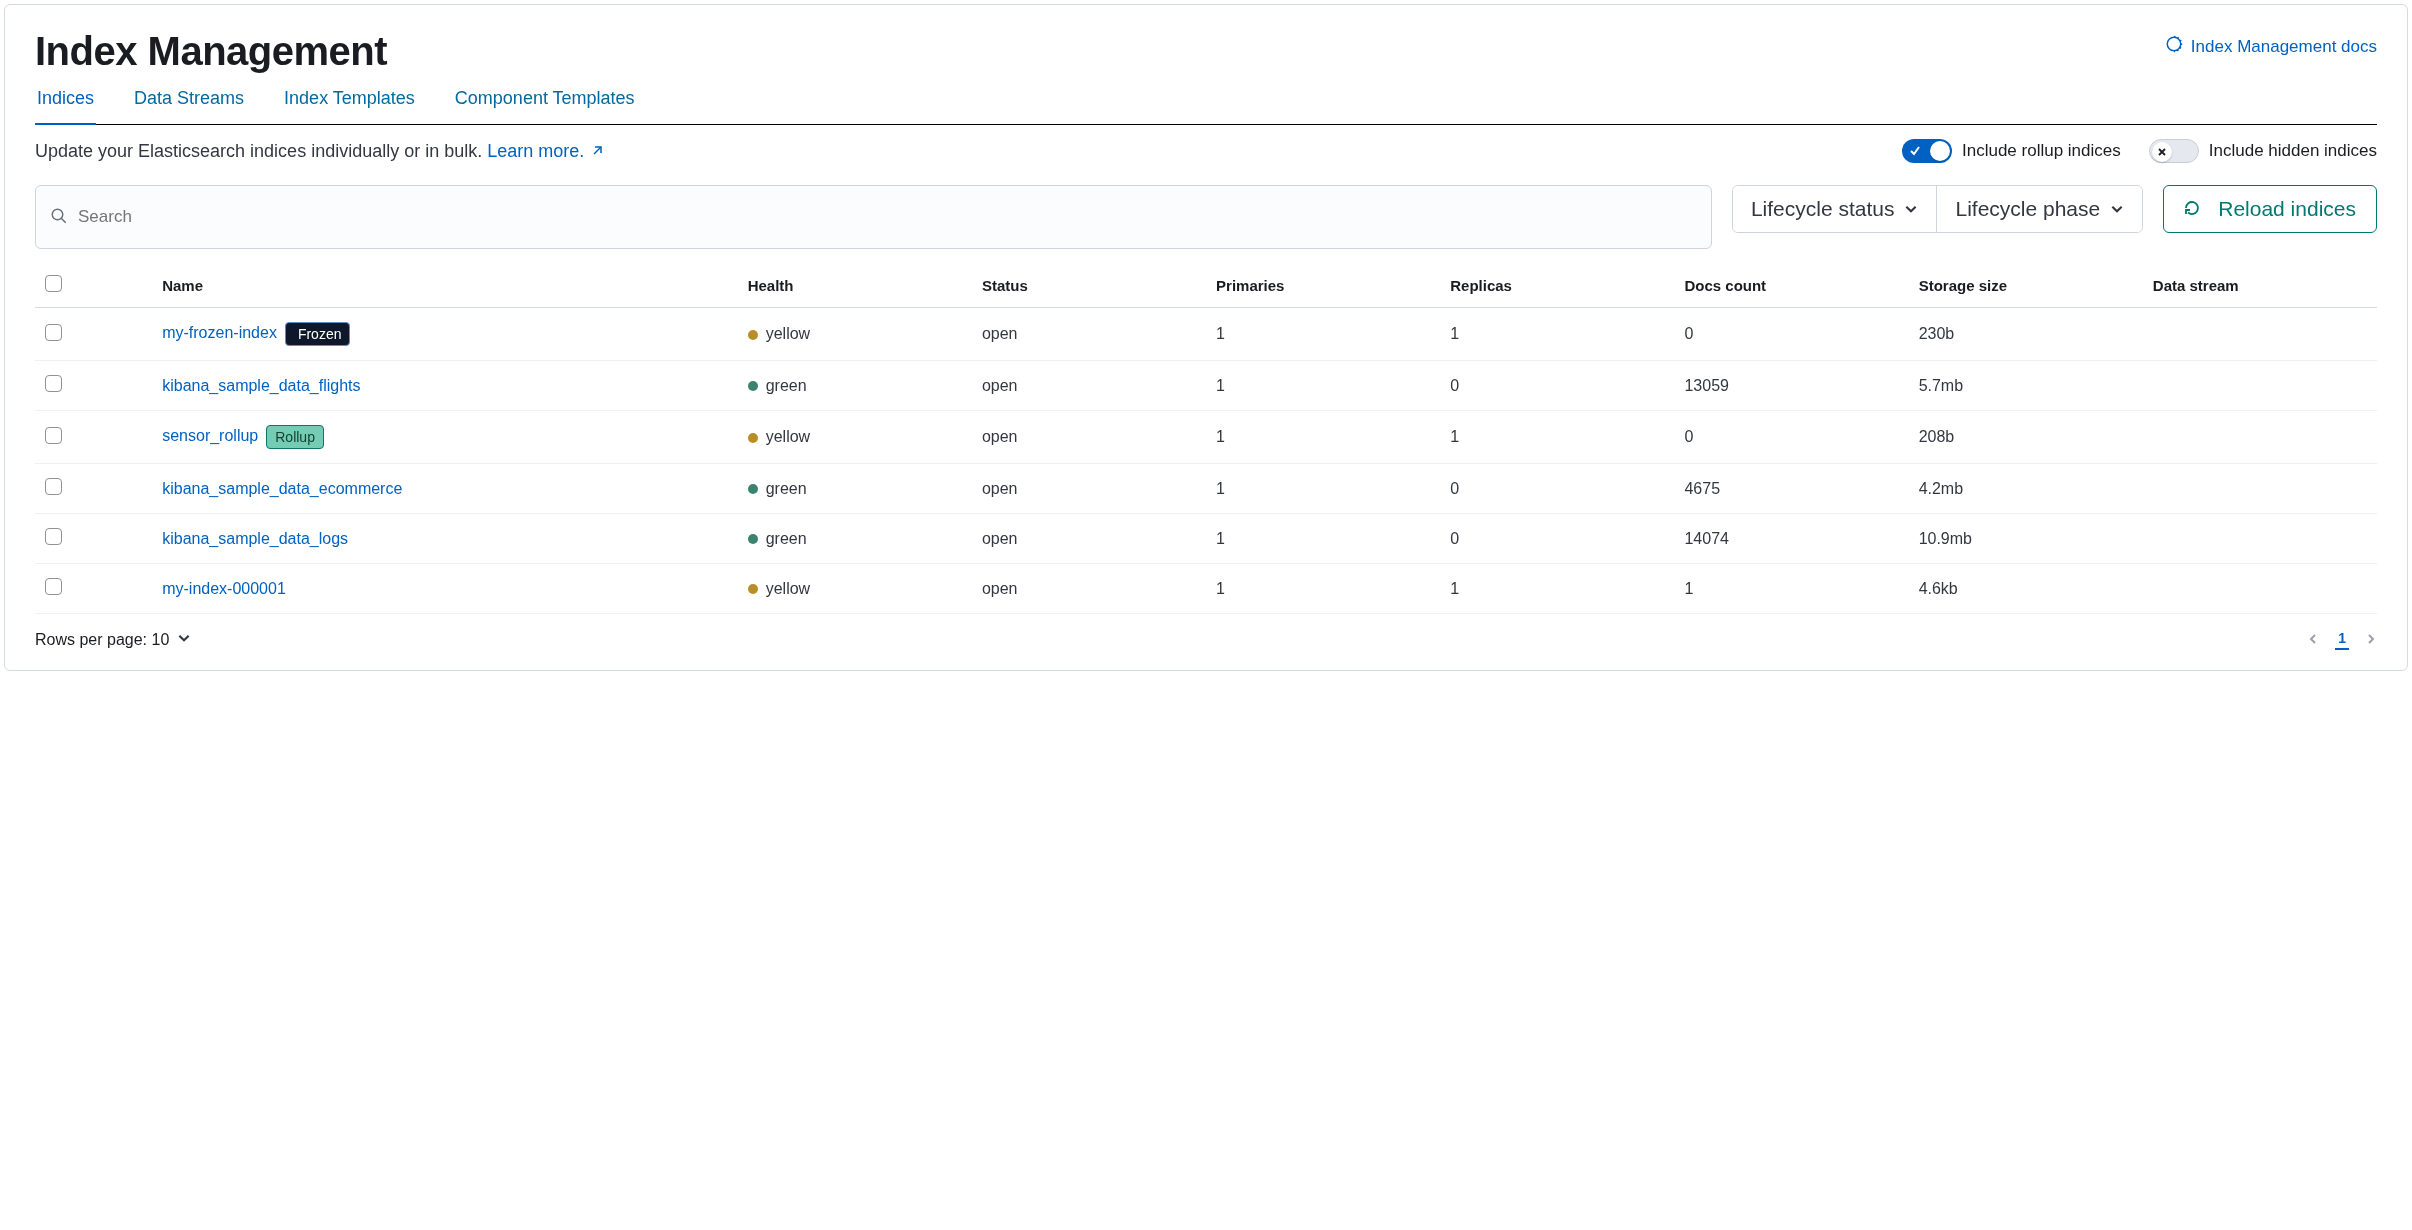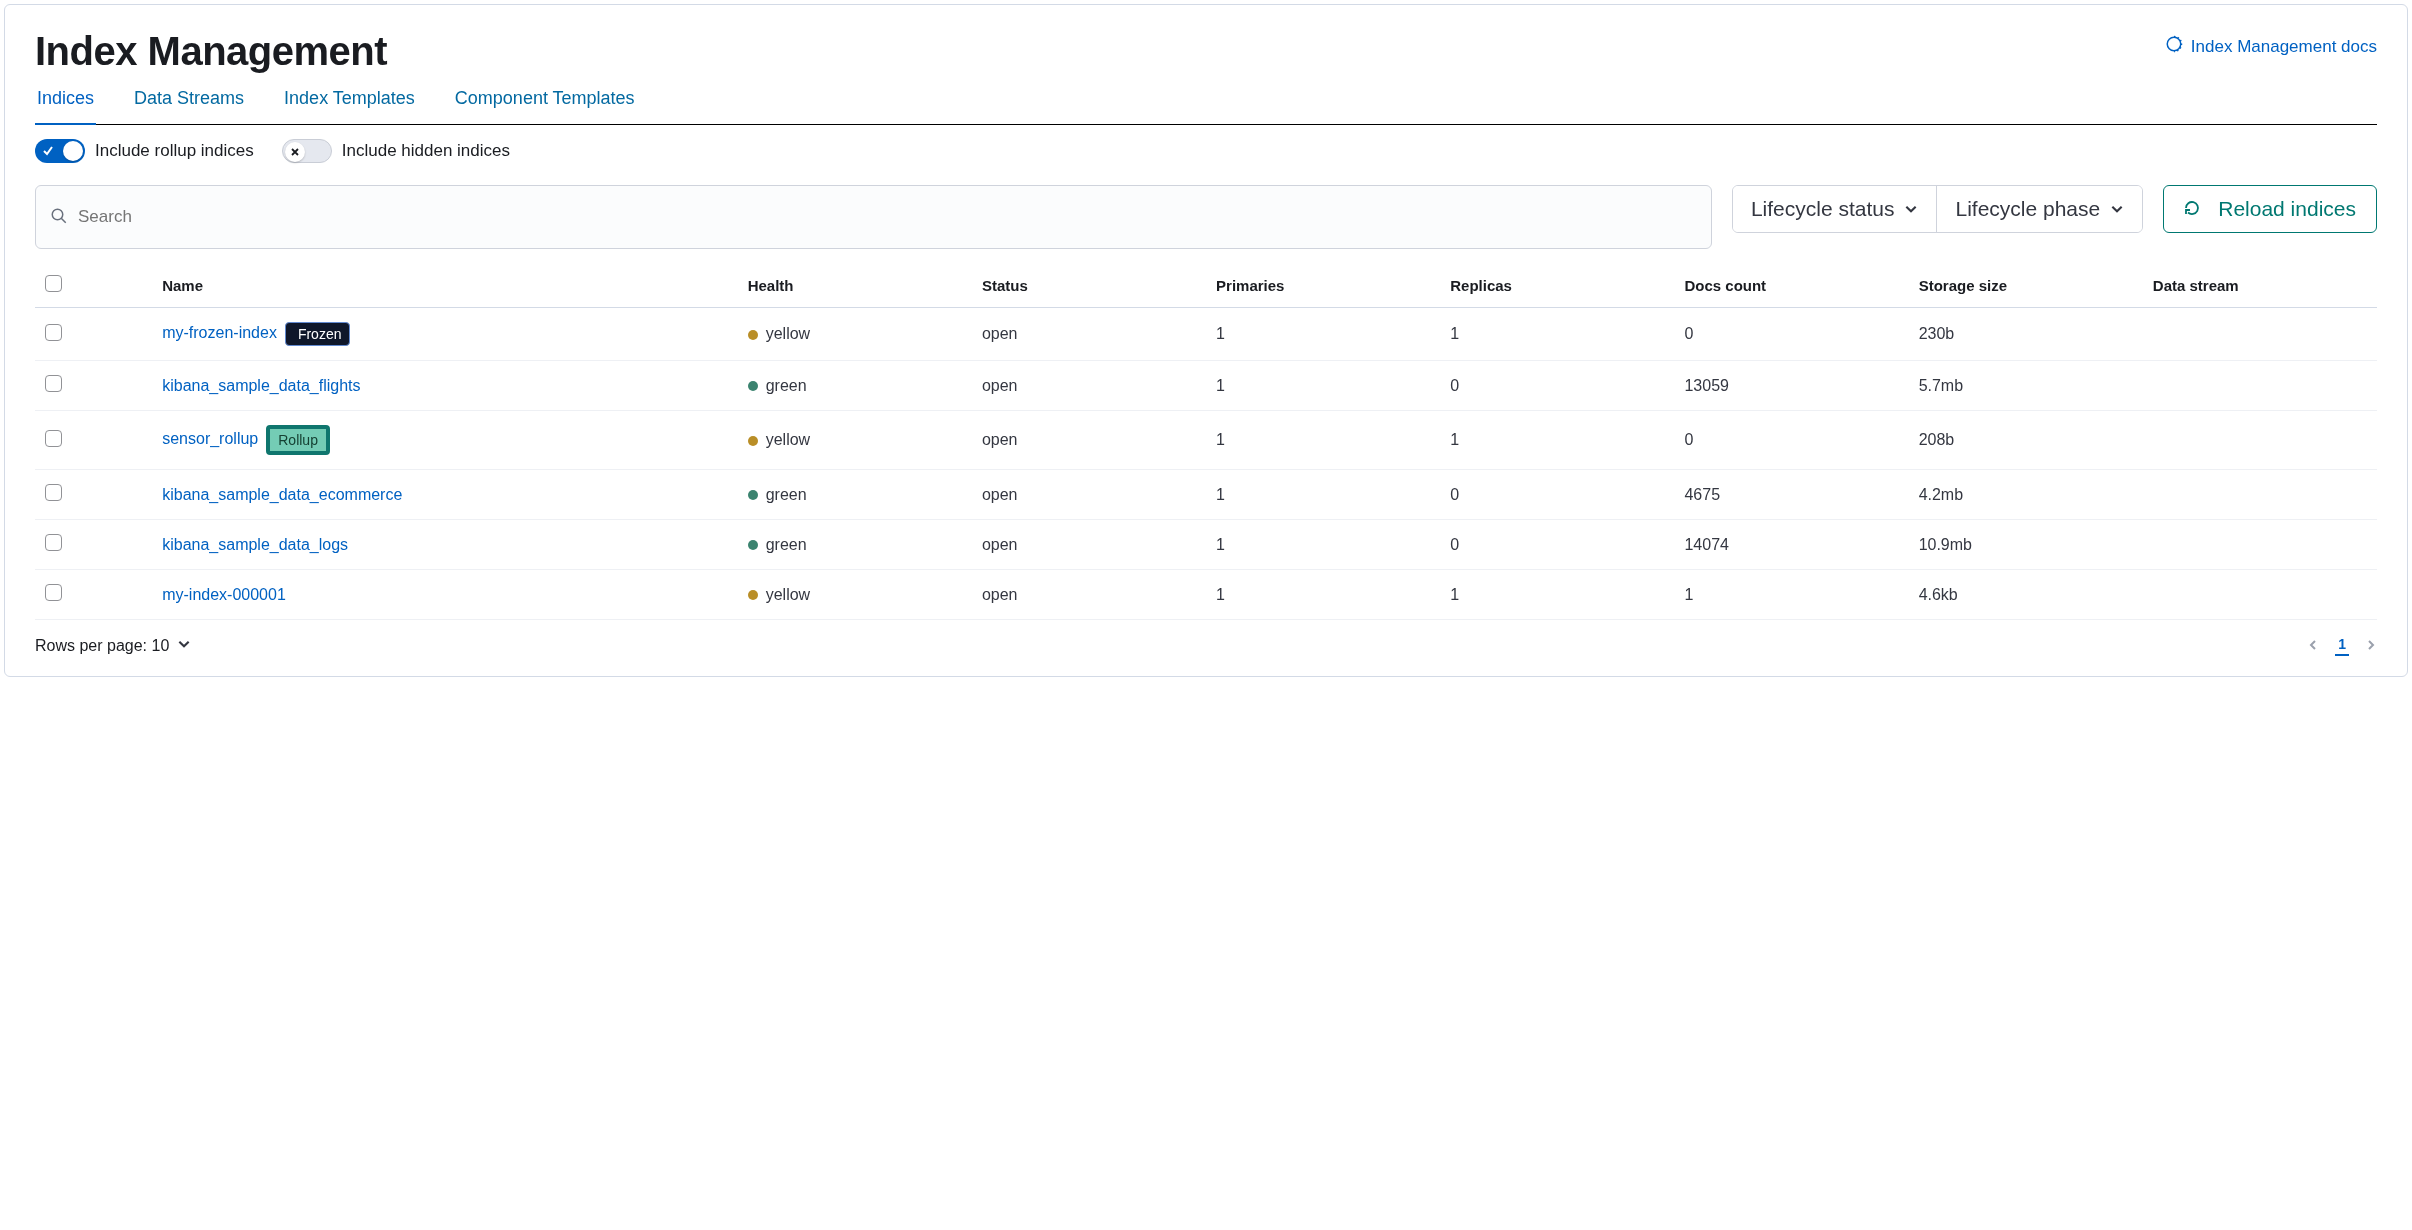--- a/index.html
+++ b/index.html
@@ -174,21 +174,21 @@
   .idx-link { color:#0061c2; cursor:pointer; }
   .badge {
     display:inline-block;
     padding: 3px 8px;
     border-radius:4px;
     font-size:14px;
     margin-left:8px;
     vertical-align:middle;
   }
   .badge-frozen { background:#0f172a; color:#fff; border:1px solid #628ad0;padding-left:12px; }
-  .badge-rollup { background:#74ccb5; color:#154133; border:4px solid #0f766e; }
+  .badge-rollup { background:#74ccb5; color:#154133; border:1px solid #0f766e; }
   .health-dot {
     display:inline-block; width:10px; height:10px; border-radius:50%;
     margin-right:8px; vertical-align:middle;
   }
   .dot-green { background:#3b836f; }
   .dot-yellow { background:#b98e27; }
 
   
   .table-footer {
     display:flex; justify-content:space-between; align-items:center;
@@ -234,20 +234,32 @@
   </div>
 
   <div class="tabs">
     <div class="tab active">Indices</div>
     <div class="tab">Data Streams</div>
     <div class="tab">Index Templates</div>
     <div class="tab">Component Templates</div>
   </div>
 
   <div class="subheader">
+    <div class="subheader-text">
+      <span>Update your Elasticsearch indices individually or in bulk.</span>
+      <a>
+        <span>Learn more.</span>
+        <span class="ext-icon">
+          <svg viewBox="0 0 12 12" fill="none" stroke="#0061c2" stroke-width="1.5">
+            <path d="M4 2h6v6"></path>
+              <path d="M10 2L3 9"></path>
+          </svg>
+        </span>
+      </a>
+    </div>
     <div class="toggles">
       <div class="toggle-wrap">
         <span class="switch on">
           <svg class="check" viewBox="0 0 10 10">
               <path d="M1 5l3 3 5-7" stroke="#fff" stroke-width="2" fill="none"></path>
             </svg>
           <span class="knob"></span>
         </span>
         <span>Include rollup indices</span>
       </div>

